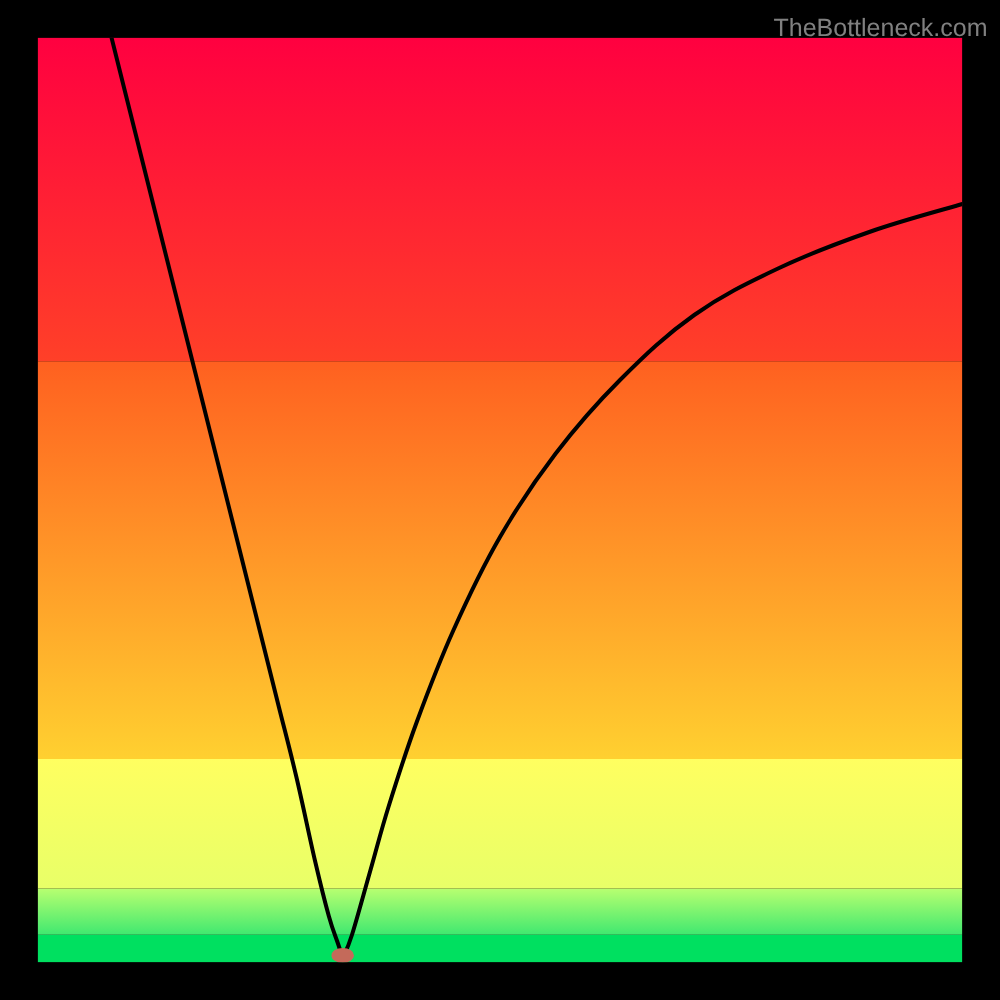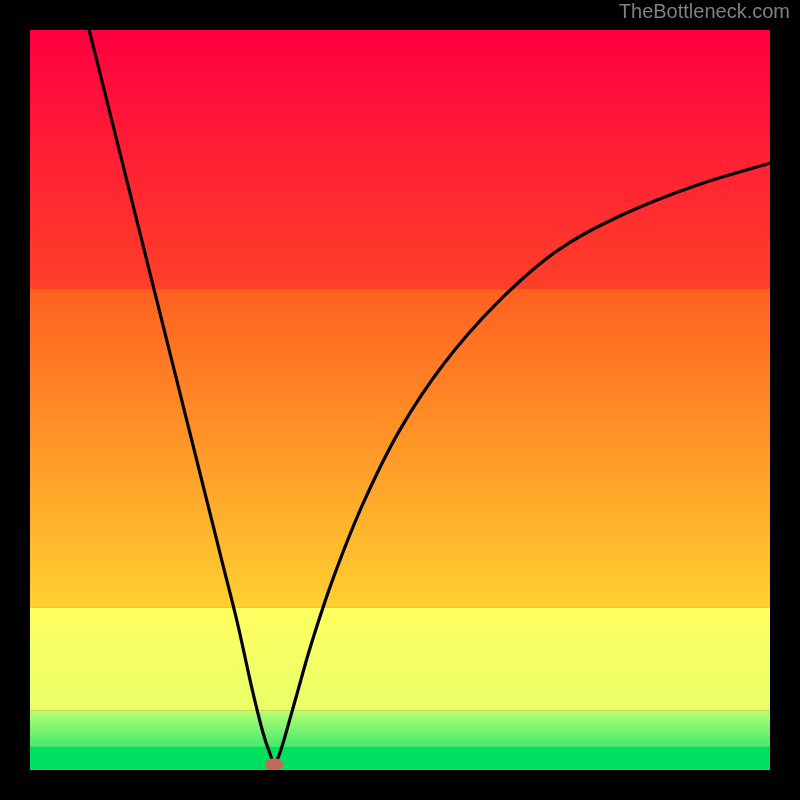--- a/index.html
+++ b/index.html
@@ -20,21 +20,21 @@
   .plot-area {
     position: absolute;
     top: 30px;
     left: 30px;
     width: 740px;
     height: 740px;
     overflow: hidden;
   }
   .watermark {
     position: absolute;
-    top: 0;
+    top: 12px;
     right: 10px;
     color: #808080;
     font-size: 20px;
     font-weight: 500;
     letter-spacing: 0px;
   }
   svg { display: block; }
 </style>
 </head>
 <body>

